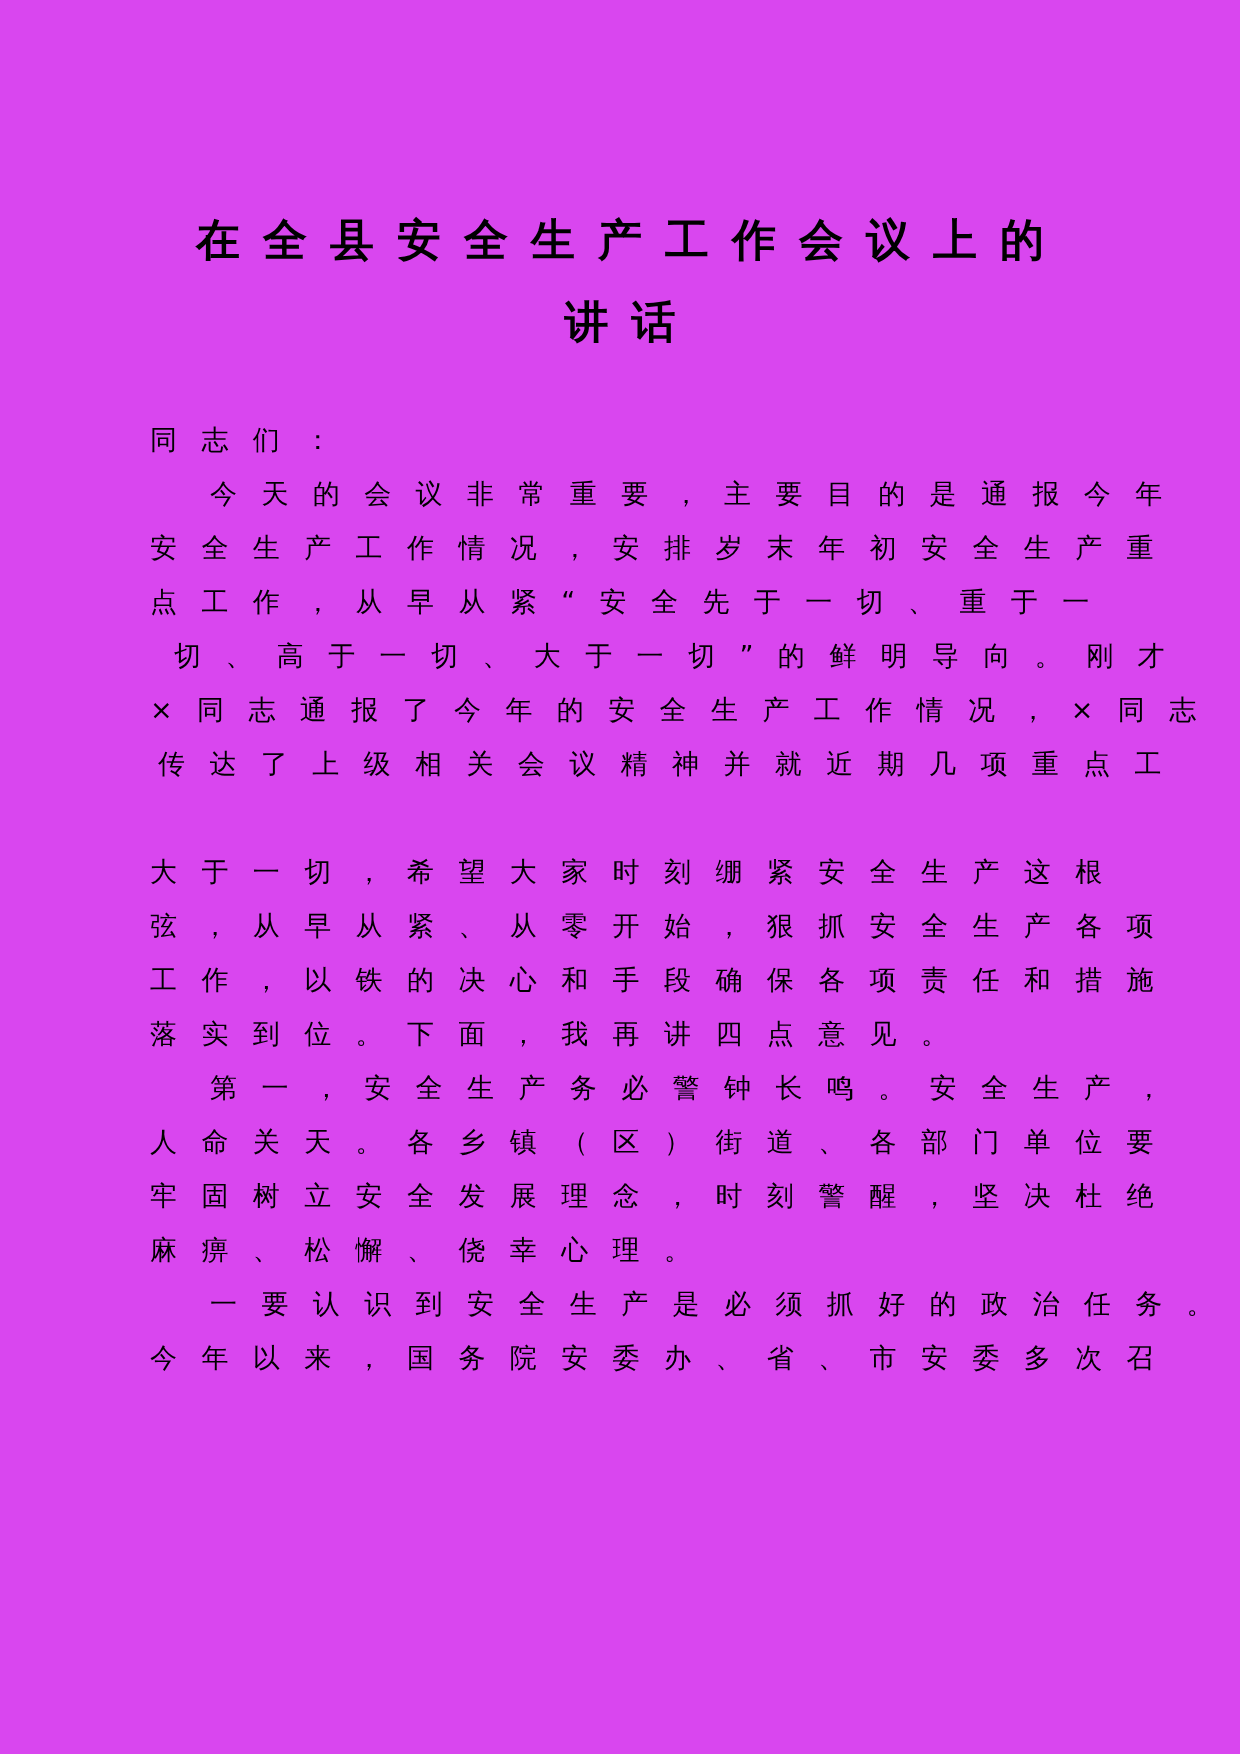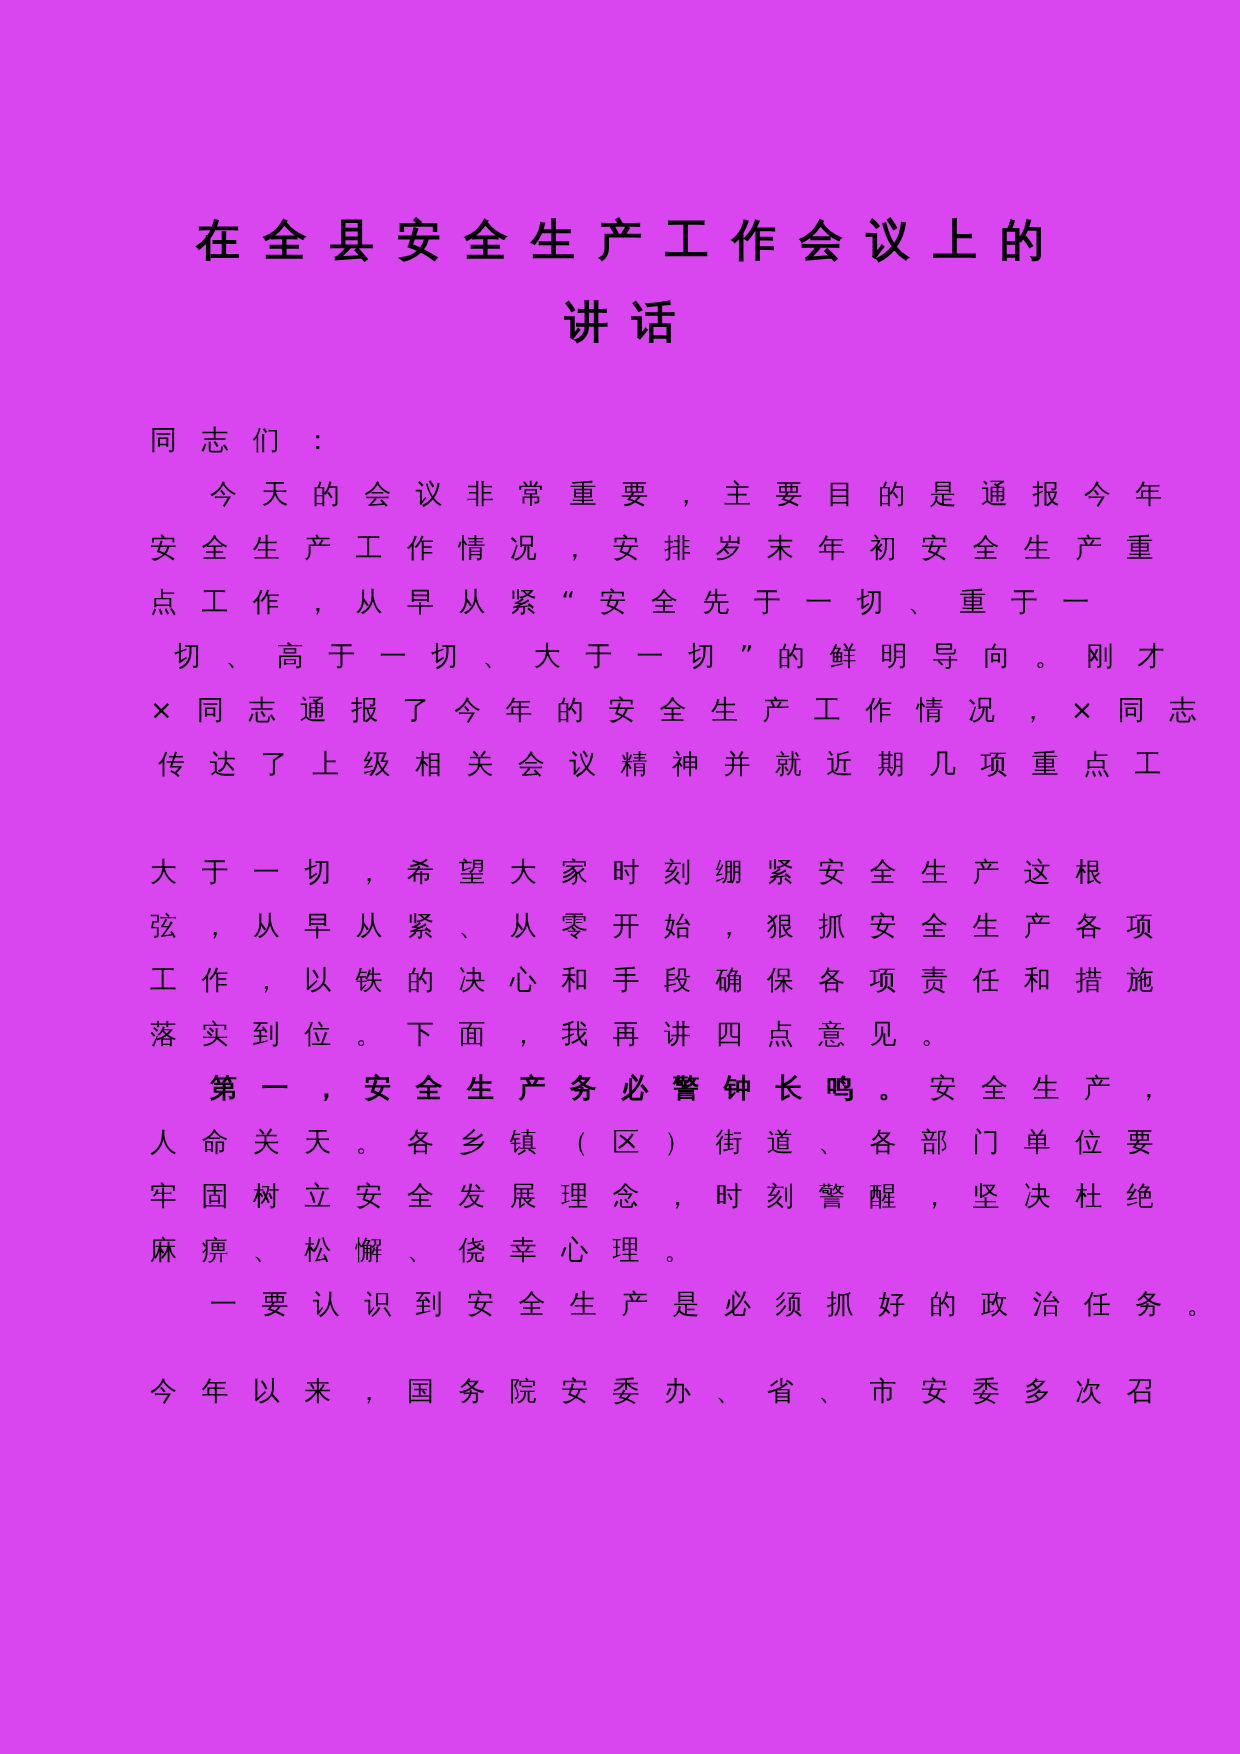--- a/index.html
+++ b/index.html
@@ -10,21 +10,21 @@
     .page { position: absolute; left: 0; top: 0; width: 1240px; height: 1754px; background: #d946ef; }
     .title-line {
       position: absolute; left: 0; width: 1240px; text-align: center;
       font-weight: bold; font-size: 44px; line-height: 60px; white-space: nowrap;
       letter-spacing: 23px; text-indent: 23px;
     }
     .line {
       position: absolute; left: 166px; width: 910px; font-size: 27px; line-height: 40px;
       white-space: nowrap; letter-spacing: 24.4px;
     }
-    .bold { font-weight: bold; }
+    .bold { font-weight: normal; }
   </style>
 </head>
 <body>
 
 <div class="page">
   <div class="title-line" style="top:210px;">在全县安全生产工作会议上的</div>
   <div class="title-line" style="top:292px;">讲话</div>
 
   <div class="line" style="top:420px;left:150px;">同志们：</div>
 
@@ -40,14 +40,14 @@
   <div class="line" style="top:1014px;left:150px;">落实到位。下面，我再讲四点意见。</div>
 
   <div class="line" style="top:1068px;left:210px;">
     <span class="bold">第一，安全生产务必警钟长鸣。</span><span>安全生产，</span>
   </div>
   <div class="line" style="top:1122px;left:150px;">人命关天。各乡镇（区）街道、各部门单位要</div>
   <div class="line" style="top:1176px;left:150px;">牢固树立安全发展理念，时刻警醒，坚决杜绝</div>
   <div class="line" style="top:1230px;left:150px;">麻痹、松懈、侥幸心理。</div>
 
   <div class="line" style="top:1284px;left:210px;">一要认识到安全生产是必须抓好的政治任务。</div>
-  <div class="line" style="top:1338px;left:150px;margin-top:33px;">今年以来，国务院安委办、省、市安委多次召</div>
+  <div class="line" style="top:1338px;left:150px;">今年以来，国务院安委办、省、市安委多次召</div>
 </div>
 
 </body></html>

